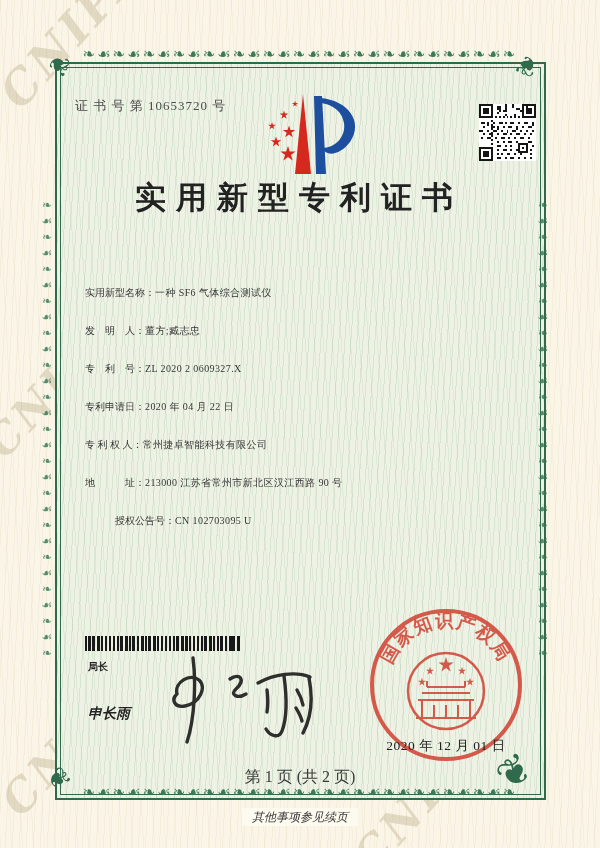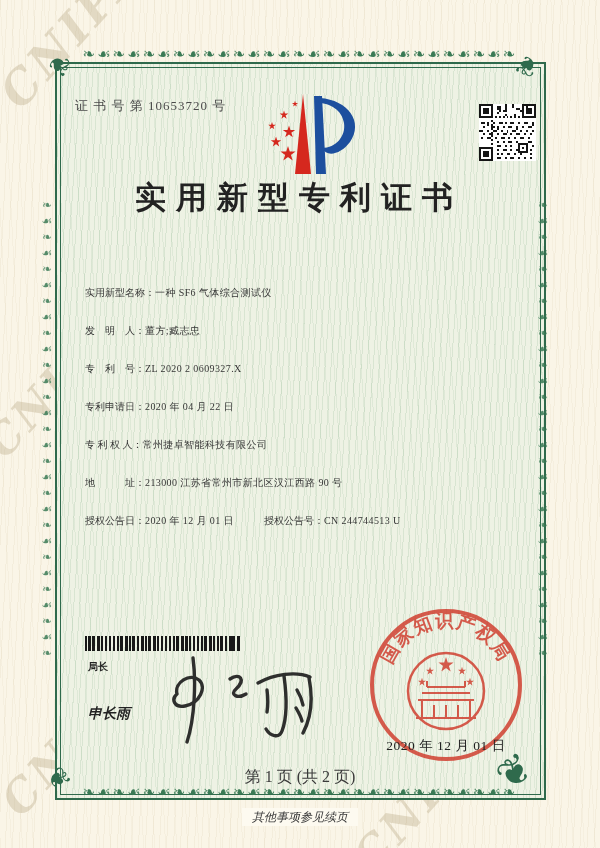--- a/index.html
+++ b/index.html
@@ -134,22 +134,21 @@
     <div class="field">
       <span class="lbl">专利申请日：</span><span class="val">2020 年 04 月 22 日</span>
     </div>
     <div class="field">
       <span class="lbl">专 利 权 人：</span><span class="val">常州捷卓智能科技有限公司</span>
     </div>
     <div class="field">
       <span class="lbl">地　　　址：</span><span class="val">213000 江苏省常州市新北区汉江西路 90 号</span>
     </div>
     <div class="field row7">
-      <span class="pair1"><span class="lbl">授权公告日：</span><span class="val">2020 年 12 月 01 日</span></span>
-      <span class="pair2"><span class="lbl">授权公告号：</span><span class="val">CN 244744513 U</span></span>
+      <span class="pair2"><span class="lbl">授权公告号：</span><span class="val">CN 102703095 U</span></span>
     </div>
   </div>
 
 
   <div class="abs barcode"></div>
 
   <div class="abs signoff-title">局长</div>
   <div class="abs signoff-name">申长雨</div>
 
   <svg class="abs sig" width="175" height="95" viewBox="0 0 175 95" fill="none" stroke="#1b1b1b" stroke-width="3.4" stroke-linecap="round" stroke-linejoin="round" opacity="0.9">

